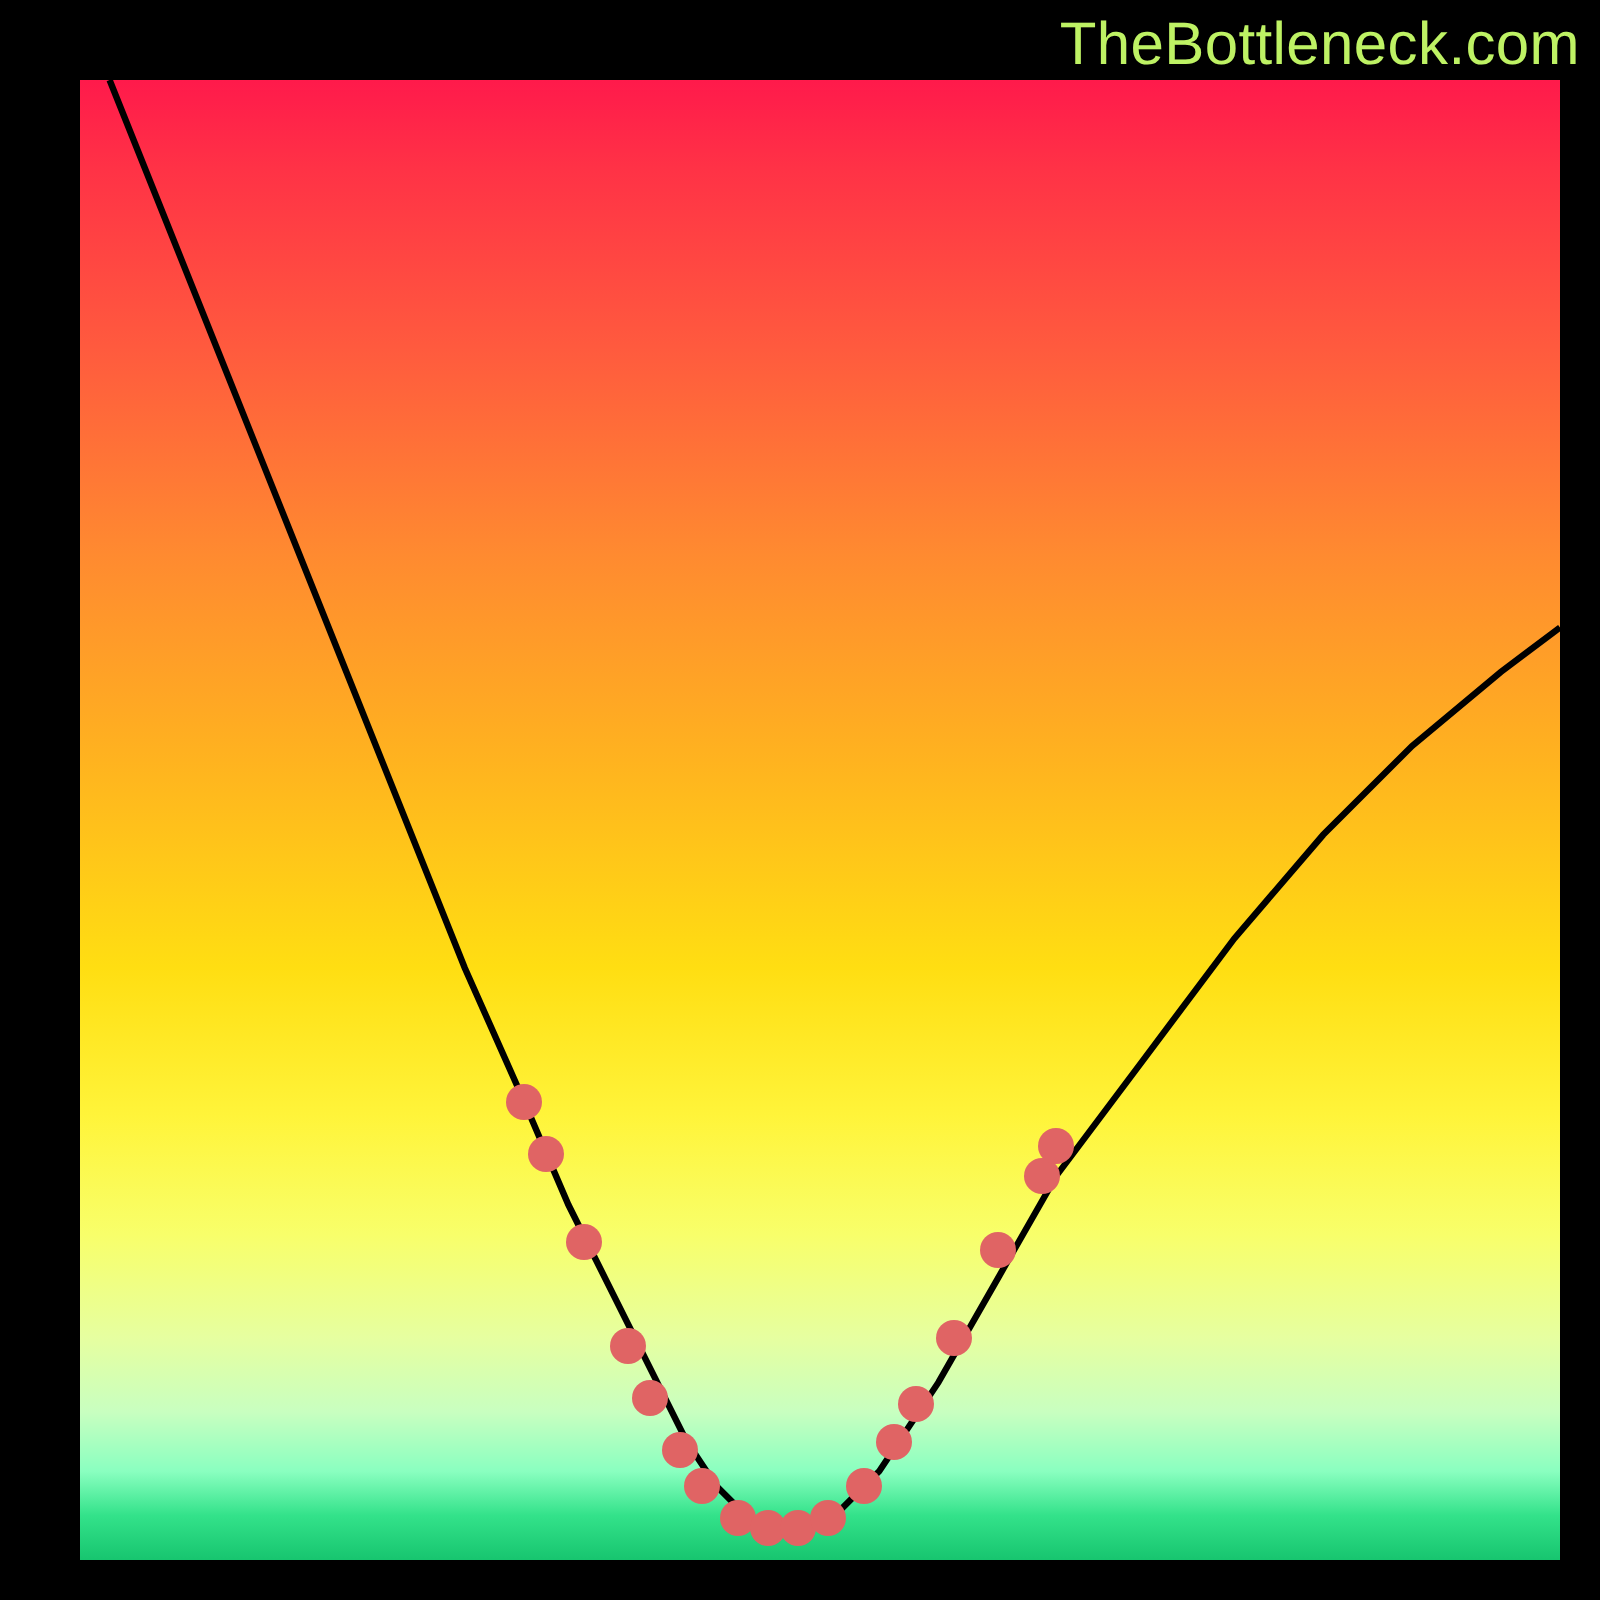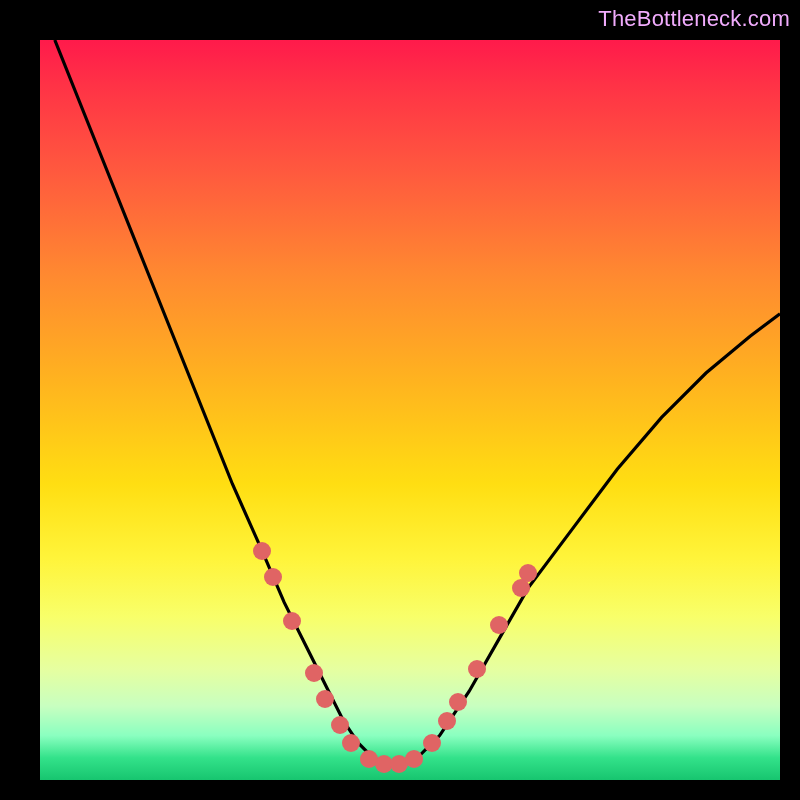--- a/index.html
+++ b/index.html
@@ -60,22 +60,22 @@
     height: 18px;
     margin-left: -9px;
     margin-top: -9px;
     border-radius: 50%;
     background: #e06464;
   }
   .watermark {
     position: absolute;
     top: 6px;
     right: 10px;
-    color: #f0abfc;
-    font-size: 22px;
+    color: #bef264;
+    font-size: 30px;
     letter-spacing: 0.2px;
     user-select: none;
   }
 </style>
 </head>
 <body>
 
 <div class="frame">
 
   <div class="plot-area">

